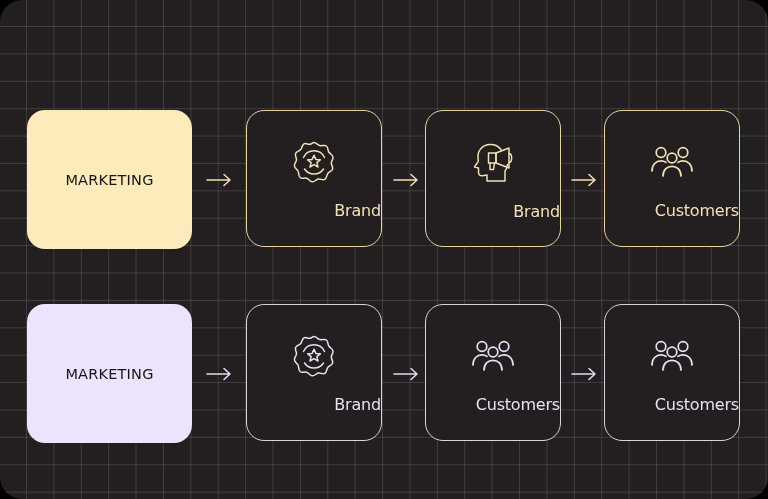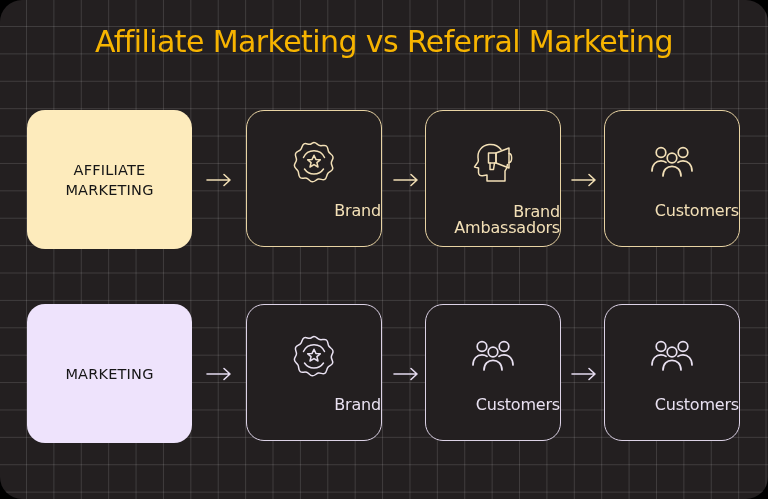--- a/index.html
+++ b/index.html
@@ -114,26 +114,24 @@
     .pos-3 { left: 604px; }
     .arr-0 { left: 206px; }
     .arr-1 { left: 393px; }
     .arr-2 { left: 571px; }
   </style>
 </head>
 <body>
 
 <div class="canvas">
 
-  <div class="title">Affiliate Marketing vs Referral Marketing</div>
 
   <div class="row row-affiliate">
     <div class="label-card">
       <div>
-        <span>AFFILIATE</span>
         <span>MARKETING</span>
       </div>
     </div>
 
     <div class="arrow arr-0">
       <svg viewBox="0 0 26 14" fill="none" stroke="currentColor" stroke-width="1.6" stroke-linecap="round" stroke-linejoin="round">
         <path d="M1 7 H24 M18 1.5 L24 7 L18 12.5"></path>
       </svg>
     </div>
 
@@ -162,21 +160,20 @@
         <svg viewBox="0 0 44 44" fill="none" stroke="currentColor" stroke-width="1.5" stroke-linejoin="round" stroke-linecap="round">
           <path d="M30 10.5 C27 6.5 22.5 5 18 5.5 C11 6.3 6.5 12 7 18.5 C7.2 20.5 7.8 21.6 6.8 23.2 L3.5 28 L7.5 29 L7.5 33.5 C7.5 35.8 9.3 37 11.5 36.7 L16 36 L16 42 L34 42 L34 32 C35.6 30 36.3 27.8 36.4 25.5"></path>
           <rect x="17.5" y="14" width="7.5" height="10"></rect>
           <path d="M25 14 L38 9 L38 29 L25 24 Z"></path>
           <path d="M38 14.5 C41.5 14.5 41.5 23.5 38 23.5"></path>
           <path d="M19 24 L19 30.5 L22.5 30.5 L23.5 24"></path>
         </svg>
       </div>
       <div class="text two-line">
         <span>Brand</span>
-        <span>Ambassadors</span>
       </div>
     </div>
 
     <div class="arrow arr-2">
       <svg viewBox="0 0 26 14" fill="none" stroke="currentColor" stroke-width="1.6" stroke-linecap="round" stroke-linejoin="round">
         <path d="M1 7 H24 M18 1.5 L24 7 L18 12.5"></path>
       </svg>
     </div>
 
     <div class="node-card pos-3">

